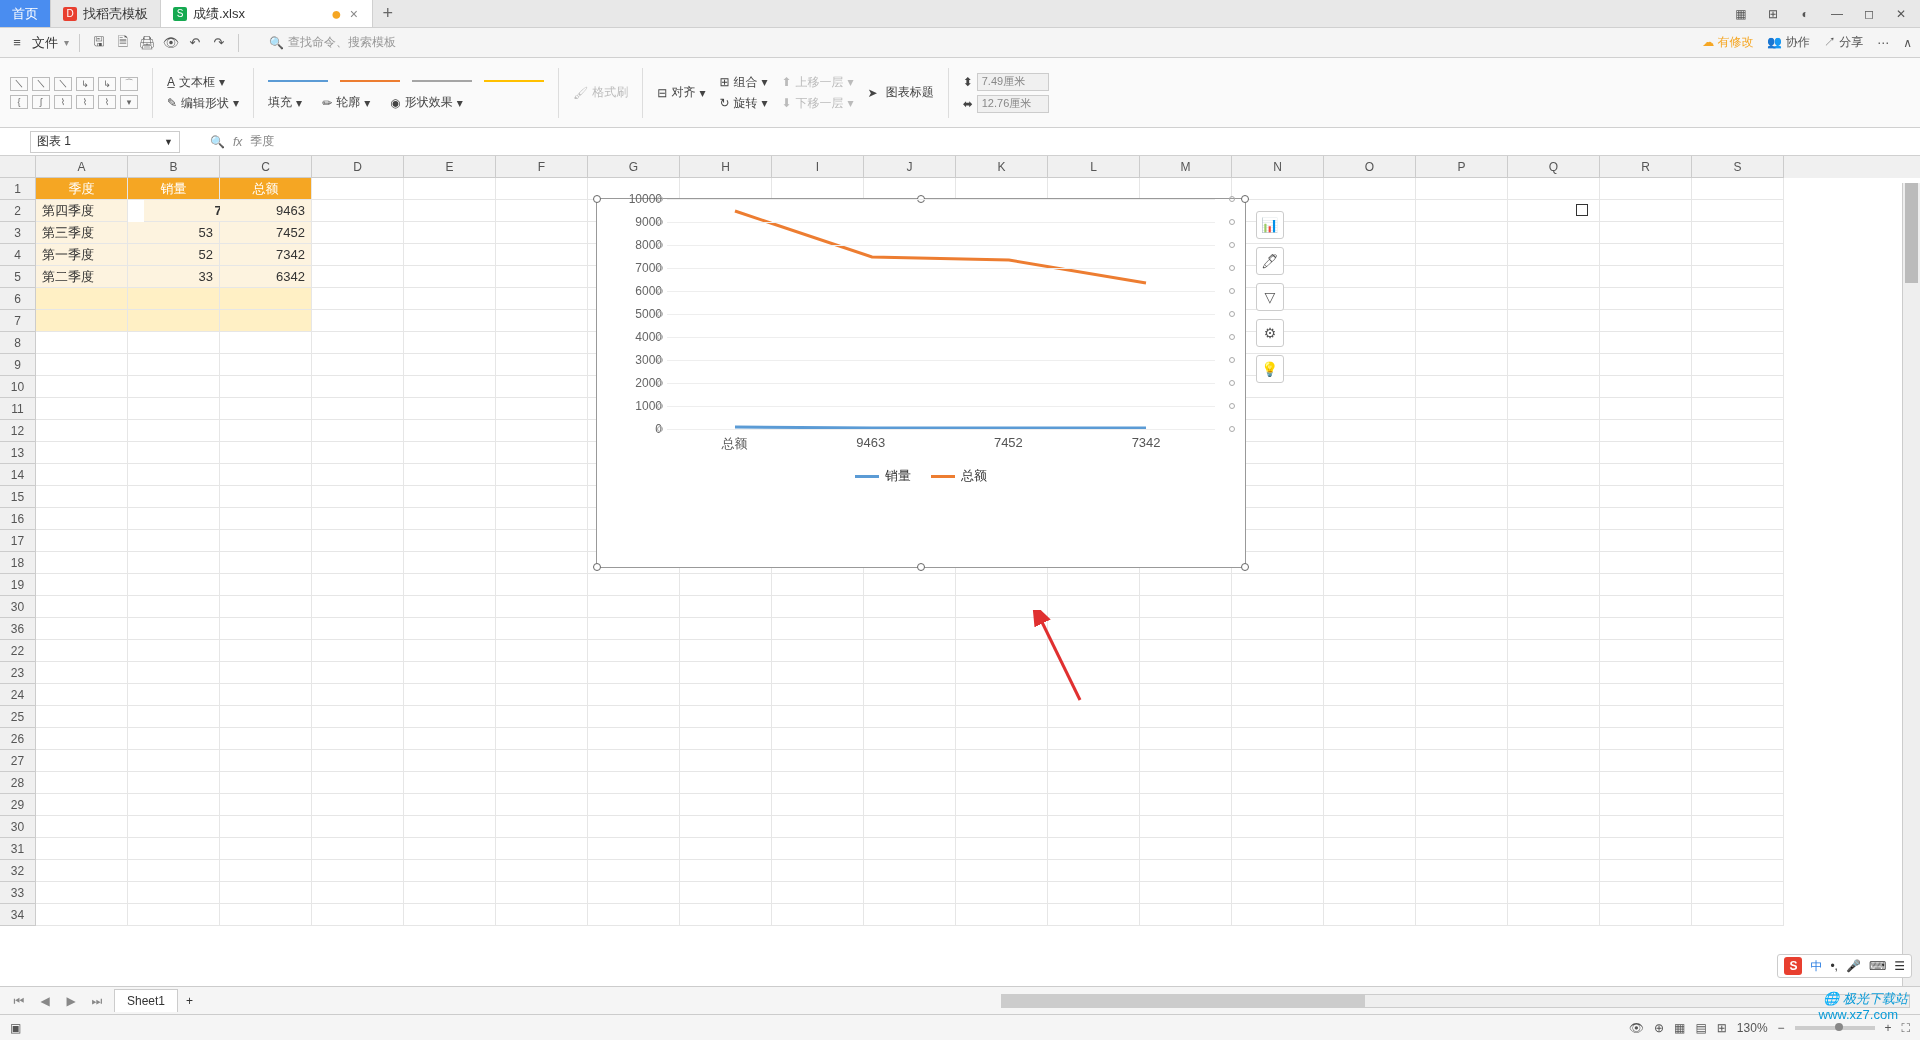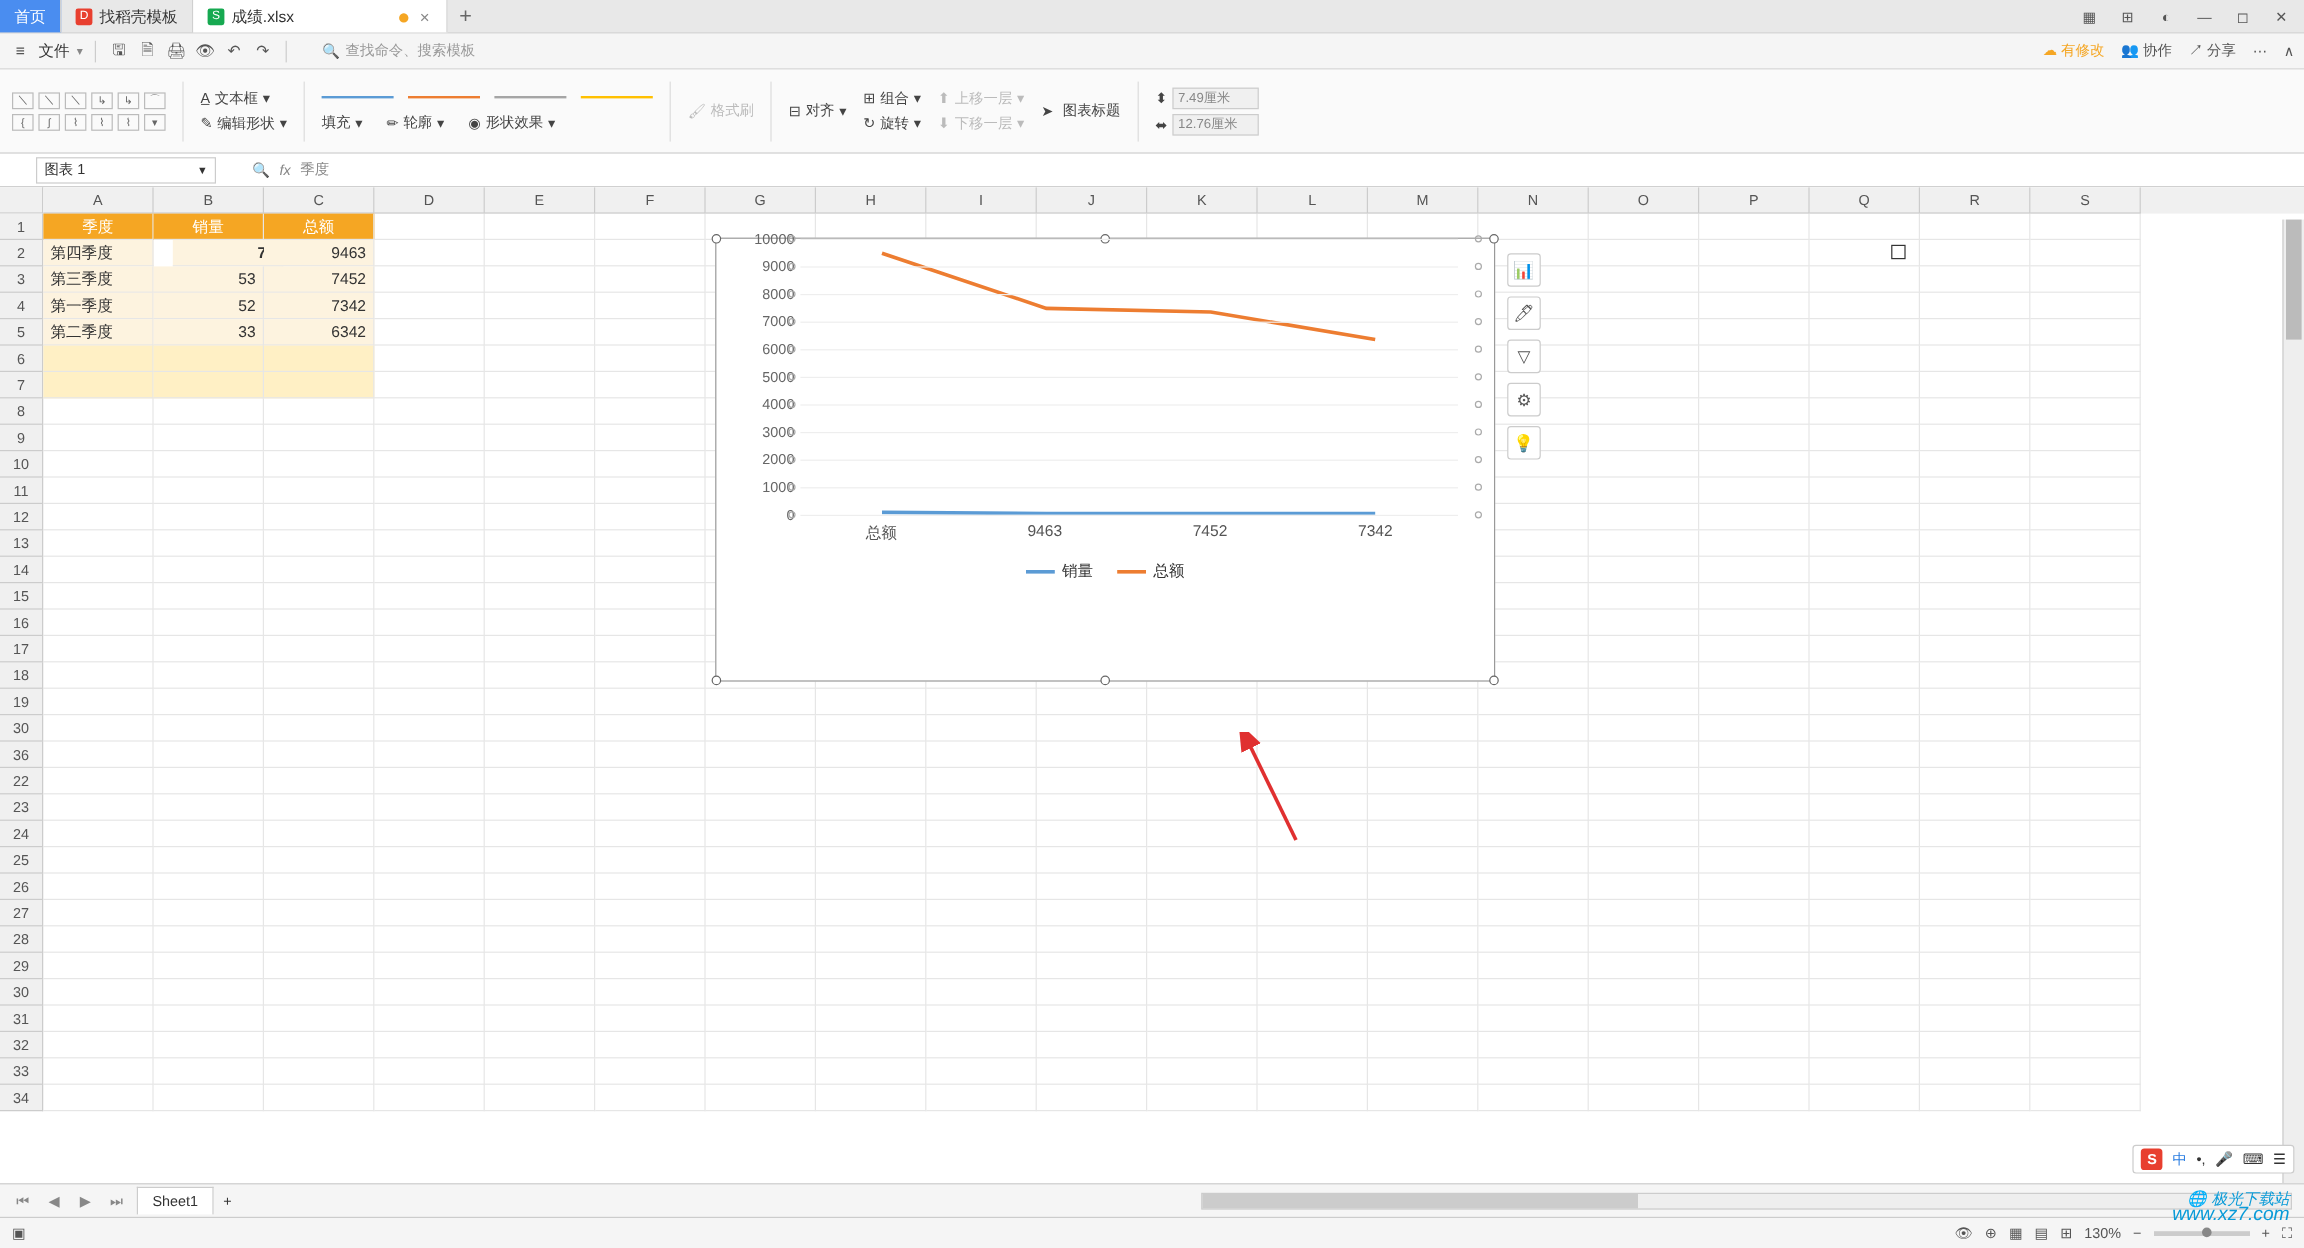--- a/index.html
+++ b/index.html
@@ -69,21 +69,21 @@
   .nav-arrow { width: 18px; text-align: center; color: #888; cursor: pointer; }
   .sheet-tab { padding: 4px 12px; background: #fff; border: 1px solid #ccc; border-bottom: none; }
   .hscroll-area { flex: 1; display: flex; align-items: center; margin-left: 800px; }
   .hscroll-track { flex: 1; height: 14px; background: #eee; border: 1px solid #ccc; position: relative; }
   .hscroll-thumb { position: absolute; left: 0; top: 0; bottom: 0; width: 40%; background: #ccc; }
   .statusbar { position: absolute; bottom: 0; left: 0; right: 0; height: 26px; background: #f5f5f5; border-top: 1px solid #ccc; display: flex; align-items: center; padding: 0 10px; font-size: 12px; color: #555; gap: 12px; }
   .status-right { margin-left: auto; display: flex; align-items: center; gap: 10px; }
   .vscroll { position: absolute; right: 0; top: 183px; bottom: 54px; width: 18px; background: #eee; border-left: 1px solid #ccc; }
   .vscroll-thumb { position: absolute; top: 0; left: 2px; right: 2px; height: 100px; background: #bbb; }
   .watermark { position: absolute; right: 12px; bottom: 32px; font-size: 13px; color: #0a9bd8; font-style: italic; }
-  .watermark2 { position: absolute; right: 12px; bottom: 18px; font-size: 16px; color: #0a9bd8; font-style: italic; }
+  .watermark2 { position: absolute; right: 22px; bottom: 18px; font-size: 13px; color: #0a9bd8; }
   .ime-bar { position: absolute; right: 8px; bottom: 62px; background: #fff; border: 1px solid #ccc; border-radius: 3px; padding: 2px 6px; display: flex; gap: 8px; font-size: 12px; align-items: center; }
   .ime-logo { width: 18px; height: 18px; background: #e83f2f; color: #fff; display: flex; align-items: center; justify-content: center; border-radius: 3px; font-weight: bold; }
 </style>
 </head>
 <body>
 
 <div class="titlebar">
   <div class="tab home">
       <span>首页</span>
     </div>

